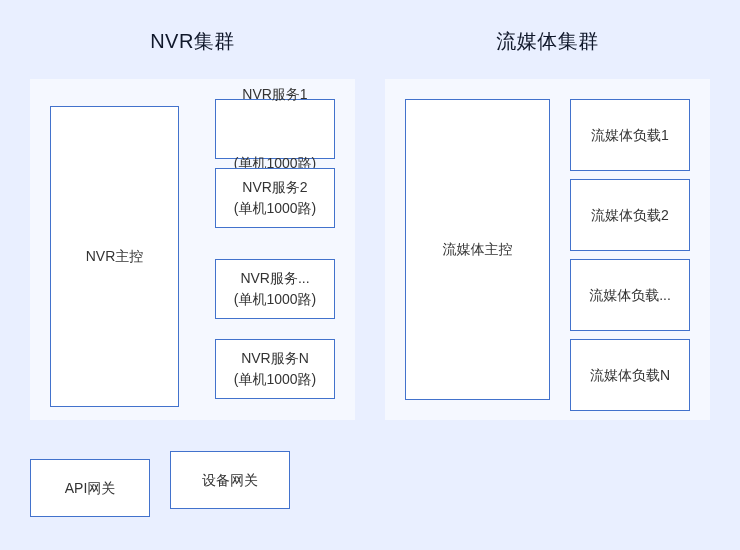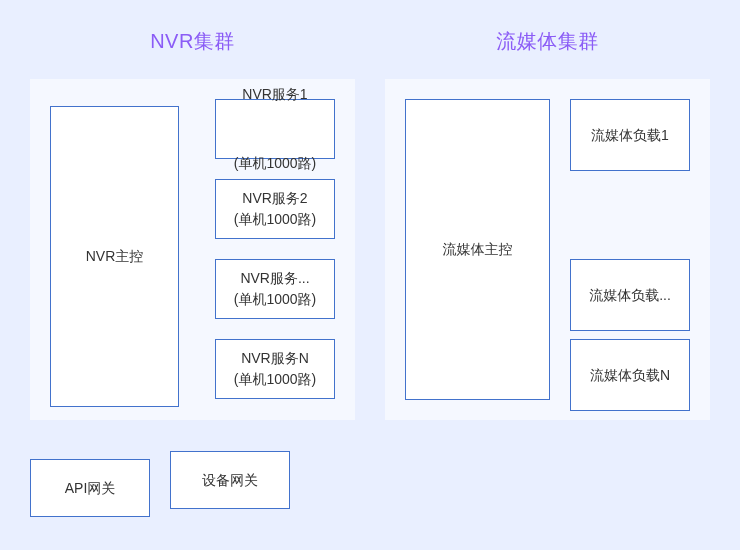--- a/index.html
+++ b/index.html
@@ -21,21 +21,21 @@
     top: 0;
     width: 740px;
     height: 550px;
   }
 
   
   .cluster-title {
     position: absolute;
     font-size: 20px;
     line-height: 24px;
-    color: #8b5cf6;
+    color: #0f172a;
     text-align: center;
     white-space: nowrap;
     letter-spacing: 0.5px;
   }
   #title-nvr   { left: 30px;  top: 29px; width: 325px; }
   #title-media { left: 385px; top: 29px; width: 325px; }
 
   
   .cluster-panel {
     position: absolute;
@@ -61,21 +61,21 @@
   }
   .node-box .line { display: block; white-space: nowrap; }
 
   
   #box-nvr-master   { left: 50px;  top: 106px;  width: 129px; height: 301px; }
   #box-media-master { left: 405px; top: 99px;  width: 145px; height: 301px; }
 
   
   .svc-nvr   { left: 215px; width: 120px; height: 60px; }
   #svc-nvr-1 { top: 99px; gap: 48px; }
-  #svc-nvr-2 { top: 179px; }
+  #svc-nvr-2 { top: 168px; }
   #svc-nvr-3 { top: 259px; }
   #svc-nvr-4 { top: 339px; }
 
   
   .svc-media   { left: 570px; width: 120px; height: 72px; }
   #svc-media-1 { top: 99px; }
   #svc-media-2 { top: 179px; }
   #svc-media-3 { top: 259px; }
   #svc-media-4 { top: 339px; }
 
@@ -122,20 +122,23 @@
   <div class="cluster-panel" id="panel-media"></div>
 
   <div class="node-box" id="box-media-master">
     <span class="line">流媒体主控</span>
   </div>
 
   <div class="node-box svc-media" id="svc-media-1">
     <span class="line">流媒体负载1</span>
   </div>
 
+  <div class="node-box svc-media" id="svc-media-2">
+    <span class="line">流媒体负载2</span>
+  </div>
 
   <div class="node-box svc-media" id="svc-media-4">
     <span class="line">流媒体负载N</span>
   </div>
 
   <div class="node-box svc-media" id="svc-media-3">
     <span class="line">流媒体负载...</span>
   </div>
 
   <div class="node-box gateway" id="gw-api">

